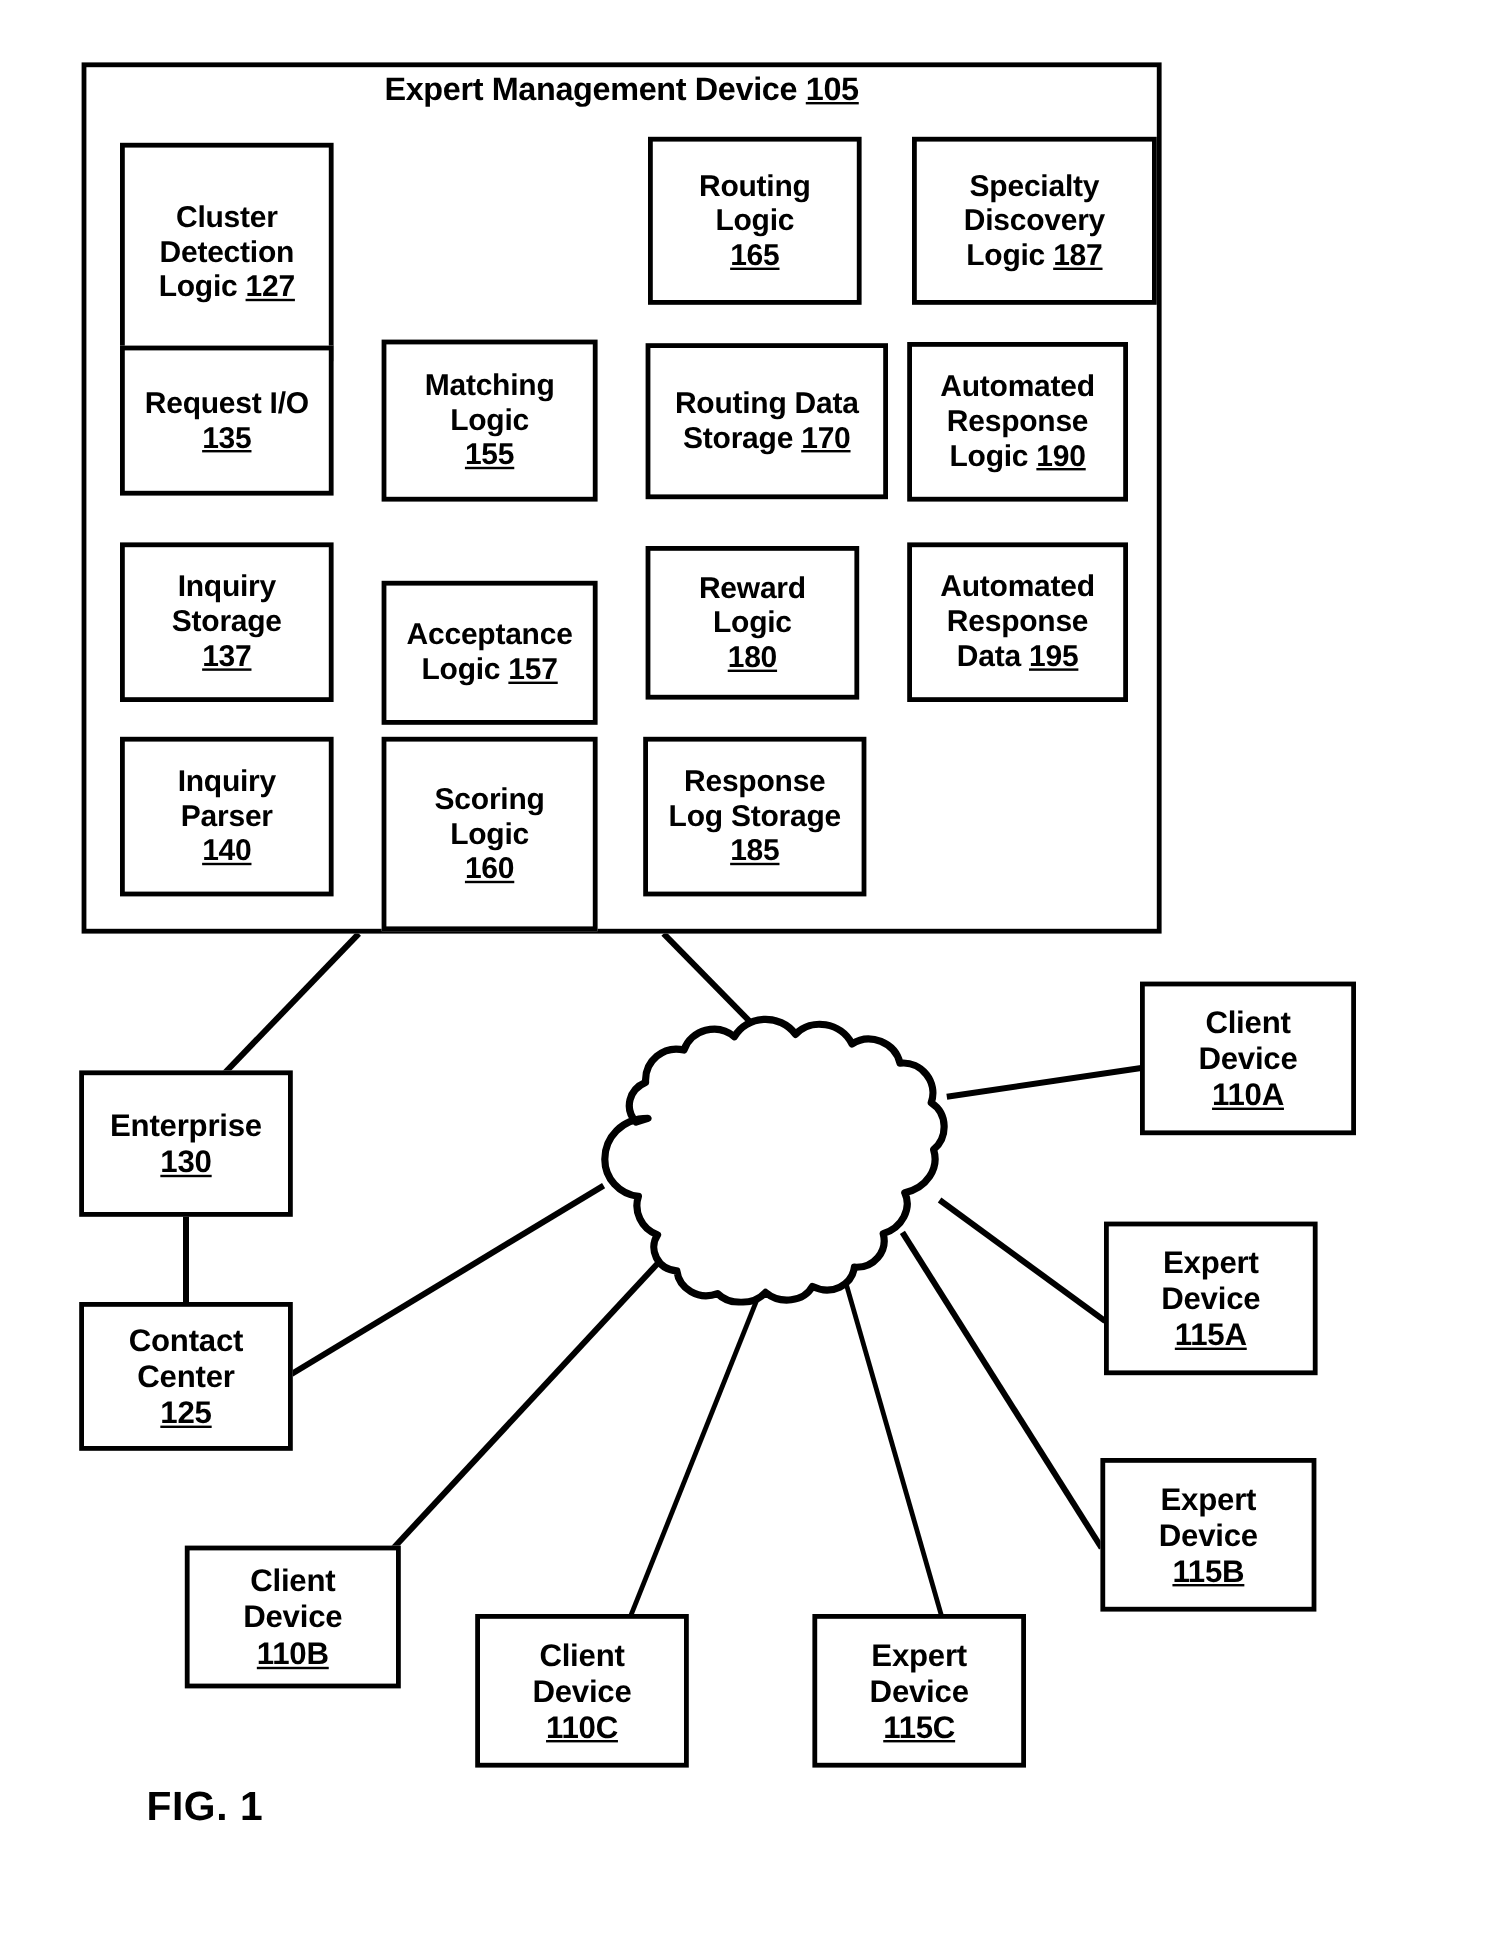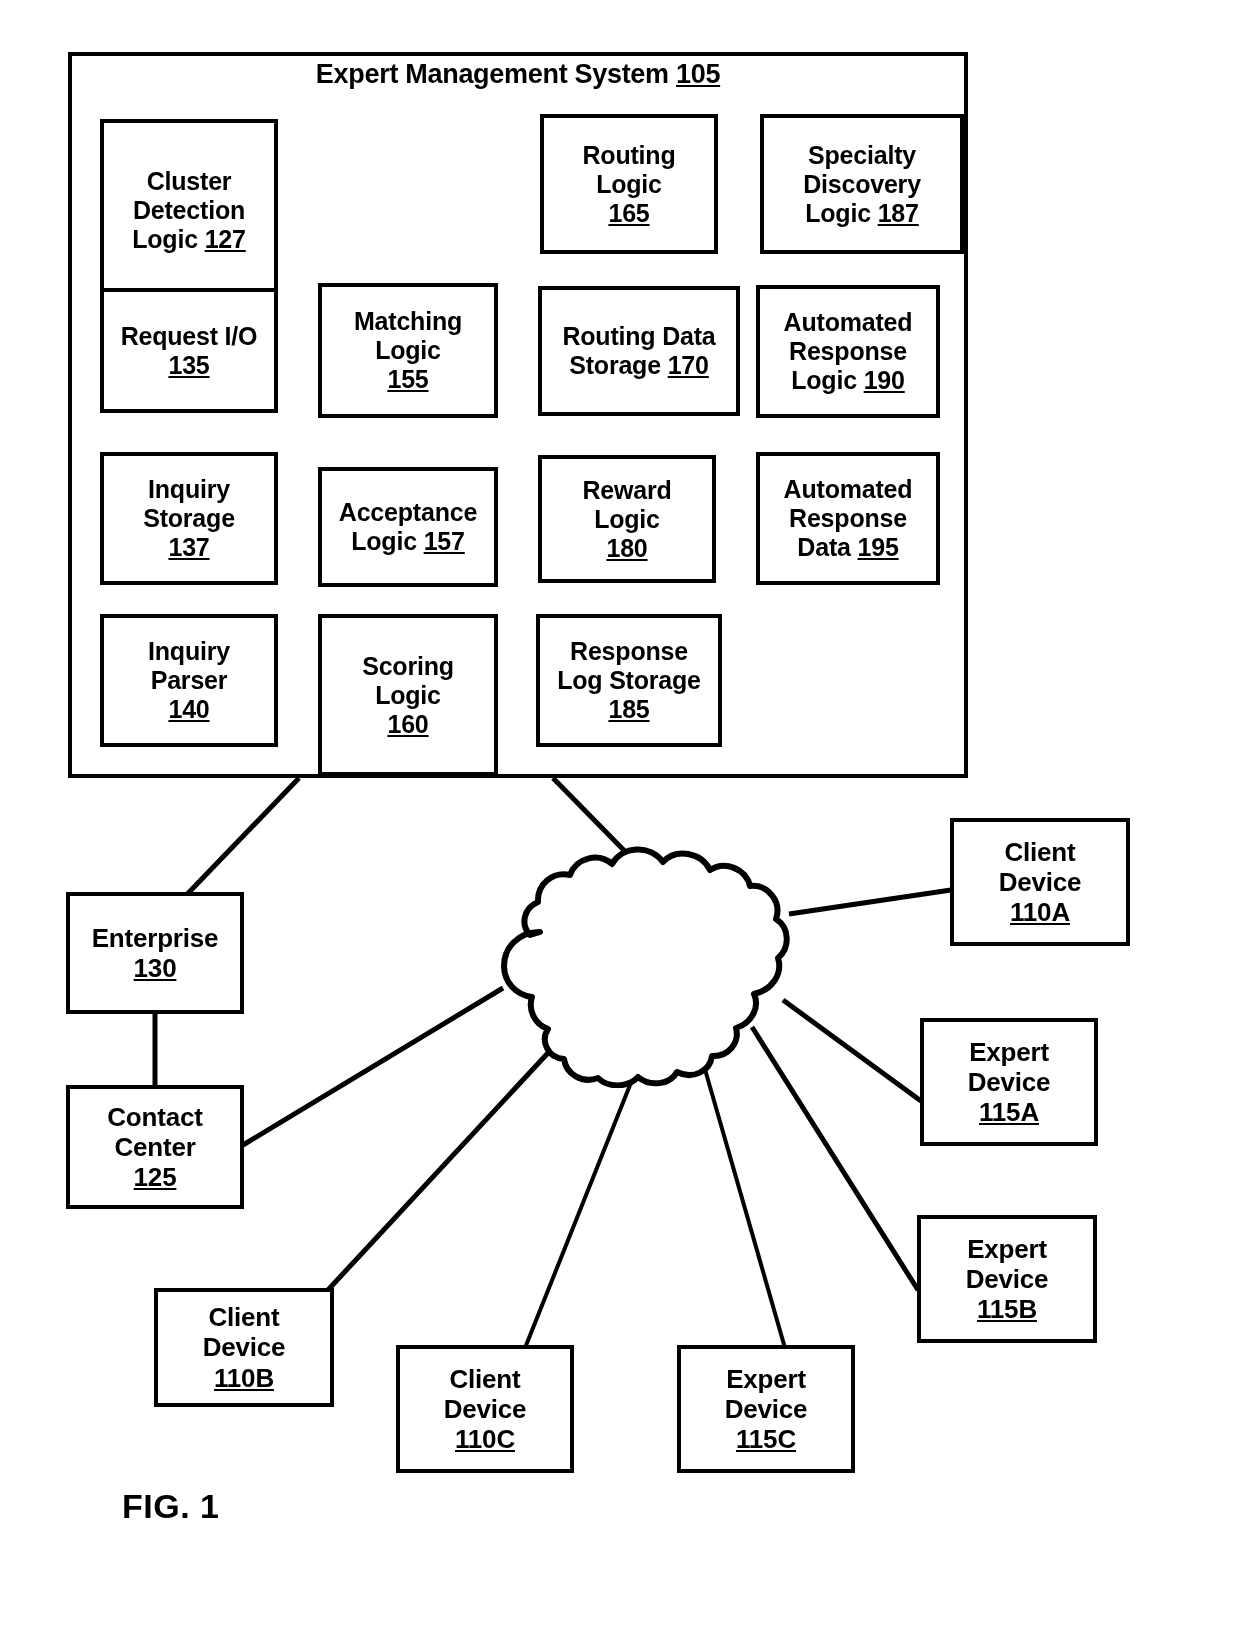--- a/index.html
+++ b/index.html
@@ -132,21 +132,21 @@
       <line x1="783" y1="1000" x2="921" y2="1101" stroke-width="5"></line>
 
       <line x1="789" y1="914" x2="951" y2="890" stroke-width="5"></line>
 
       <line x1="155" y1="1013" x2="155" y2="1086" stroke-width="5"></line>
     </g>
   </svg>
 
   <div id="system-container"></div>
   <div id="system-title">
-    <span>Expert Management System </span><span class="num">105</span>
+    <span>Expert Management Device </span><span class="num">105</span>
   </div>
 
   <div class="node module" style="left:100px; top:119px; width:178px; height:182px;">
     <span class="ln">Cluster</span>
     <span class="ln">Detection</span>
     <span class="ln"><span>Logic </span><span class="num">127</span></span>
   </div>
 
 
   <div class="node module" style="left:540px; top:114px; width:178px; height:140px;">
@@ -182,21 +182,21 @@
     <span class="ln">Response</span>
     <span class="ln"><span>Logic </span><span class="num">190</span></span>
   </div>
 
   <div class="node module" style="left:100px; top:452px; width:178px; height:133px;">
     <span class="ln">Inquiry</span>
     <span class="ln">Storage</span>
     <span class="ln num">137</span>
   </div>
 
-  <div class="node module" style="left:318px; top:467px; width:180px; height:120px;">
+  <div class="node module" style="left:318px; top:484px; width:180px; height:120px;">
     <span class="ln">Acceptance</span>
     <span class="ln"><span>Logic </span><span class="num">157</span></span>
   </div>
 
   <div class="node module" style="left:538px; top:455px; width:178px; height:128px;">
     <span class="ln">Reward</span>
     <span class="ln">Logic</span>
     <span class="ln num">180</span>
   </div>
 

